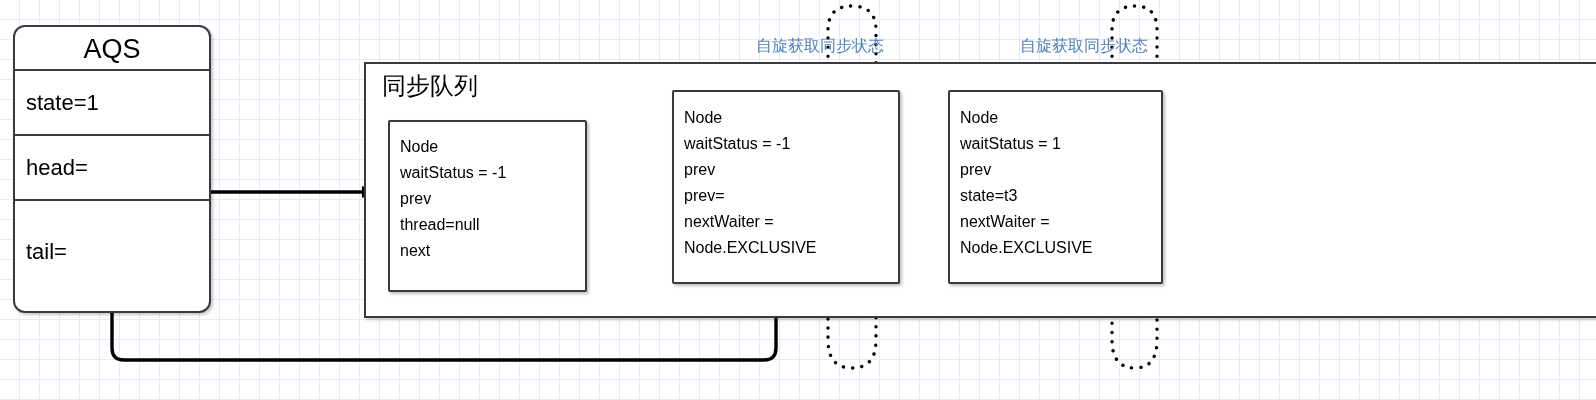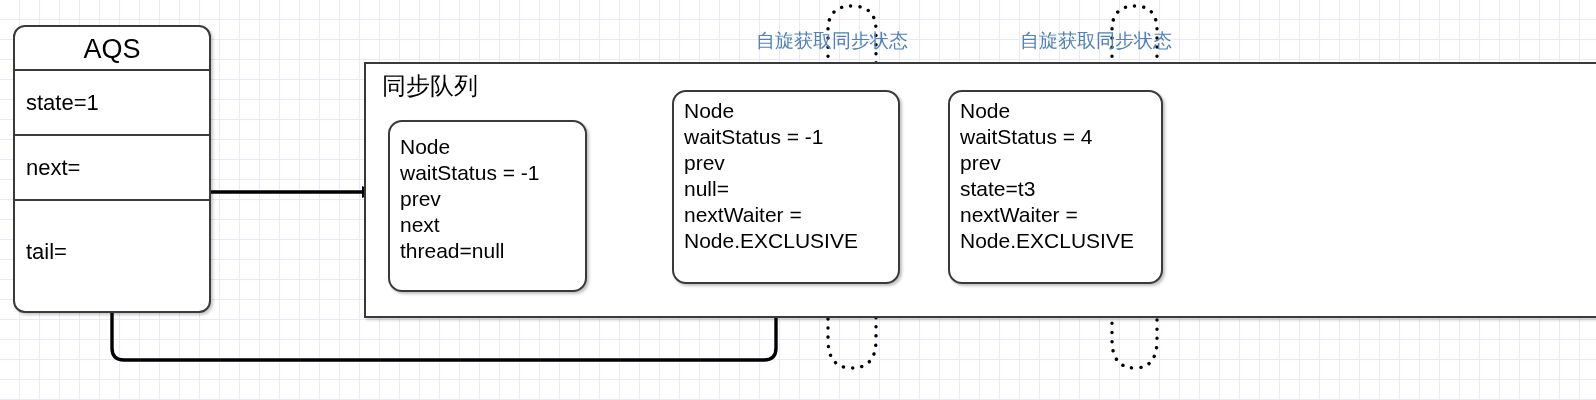--- a/index.html
+++ b/index.html
@@ -80,41 +80,42 @@
     left: 16px;
     top: 6px;
     font-size: 24px;
     white-space: nowrap;
   }
 
   
   .node {
     position: absolute;
     border: 2.5px solid #3a3a3a;
-    border-radius: 14px;
+    border-radius: 2px;
     background: #ffffff;
     box-sizing: border-box;
     box-shadow: 2px 2px 3px rgba(0,0,0,0.25);
-    padding: 6px 0 0 10px;
-    font-size: 21px;
+    padding: 13px 0 0 10px;
+    font-size: 16px;
     line-height: 26px;
     white-space: nowrap;
   }
   .node .line { height: 26px; }
 
   #node-head { left: 388px; top: 120px; width: 199px; height: 172px; padding-top: 12px; }
   #node-t2   { left: 672px; top: 90px;  width: 228px; height: 194px; }
   #node-t3   { left: 948px; top: 90px;  width: 215px; height: 194px; }
 
   
   .spin-label {
     position: absolute;
-    font-size: 19px;
+    font-size: 16px;
     white-space: nowrap;
     color: #4f81bd;
+    margin-top: 8px;
   }
   #spin-label-1 { left: 756px; top: 28px; }
   #spin-label-2 { left: 1020px; top: 28px; }
 </style>
 </head>
 <body>
 
 <div id="canvas">
 
   <svg class="svg-layer" viewBox="0 0 1596 400" width="1596" height="400">
@@ -140,48 +141,48 @@
     <path d="M948,165 L876,165" stroke="#000" stroke-width="3.2" fill="none" marker-end="url(#arrow-solid-lg)"></path>
 
     <path d="M828,302 L828,30 Q828,6 852,6 Q876,6 876,30 L876,340 Q876,368 852,368 Q828,368 828,340 L828,302" stroke="#000" stroke-width="3.4" fill="none" stroke-linecap="round" stroke-dasharray="0.1 9" marker-end="url(#arrow-solid-lg)"></path>
 
     <path d="M1112,302 L1112,30 Q1112,6 1135,6 Q1157,6 1157,30 L1157,340 Q1157,368 1135,368 Q1112,368 1112,340 L1112,302" stroke="#000" stroke-width="3.4" fill="none" stroke-linecap="round" stroke-dasharray="0.1 9" marker-end="url(#arrow-solid-lg)"></path>
   </svg>
 
   <div class="aqs-box">
     <div class="aqs-title">AQS</div>
     <div class="aqs-row">state=1</div>
-    <div class="aqs-row">next=</div>
+    <div class="aqs-row">head=</div>
     <div class="aqs-row last">tail=</div>
   </div>
 
   <div class="queue-box">
     <div class="queue-title">同步队列</div>
   </div>
 
   <div class="node" id="node-head">
     <div class="line">Node</div>
     <div class="line">waitStatus = -1</div>
     <div class="line">prev</div>
+    <div class="line">thread=null</div>
     <div class="line">next</div>
-    <div class="line">thread=null</div>
   </div>
 
   <div class="node" id="node-t2">
     <div class="line">Node</div>
     <div class="line">waitStatus = -1</div>
     <div class="line">prev</div>
-    <div class="line">null=</div>
+    <div class="line">prev=</div>
     <div class="line">nextWaiter =</div>
     <div class="line">Node.EXCLUSIVE</div>
   </div>
 
   <div class="node" id="node-t3">
     <div class="line">Node</div>
-    <div class="line">waitStatus = 4</div>
+    <div class="line">waitStatus = 1</div>
     <div class="line">prev</div>
     <div class="line">state=t3</div>
     <div class="line">nextWaiter =</div>
     <div class="line">Node.EXCLUSIVE</div>
   </div>
 
   <div class="spin-label" id="spin-label-1">自旋获取同步状态</div>
   <div class="spin-label" id="spin-label-2">自旋获取同步状态</div>
 
 </div>

